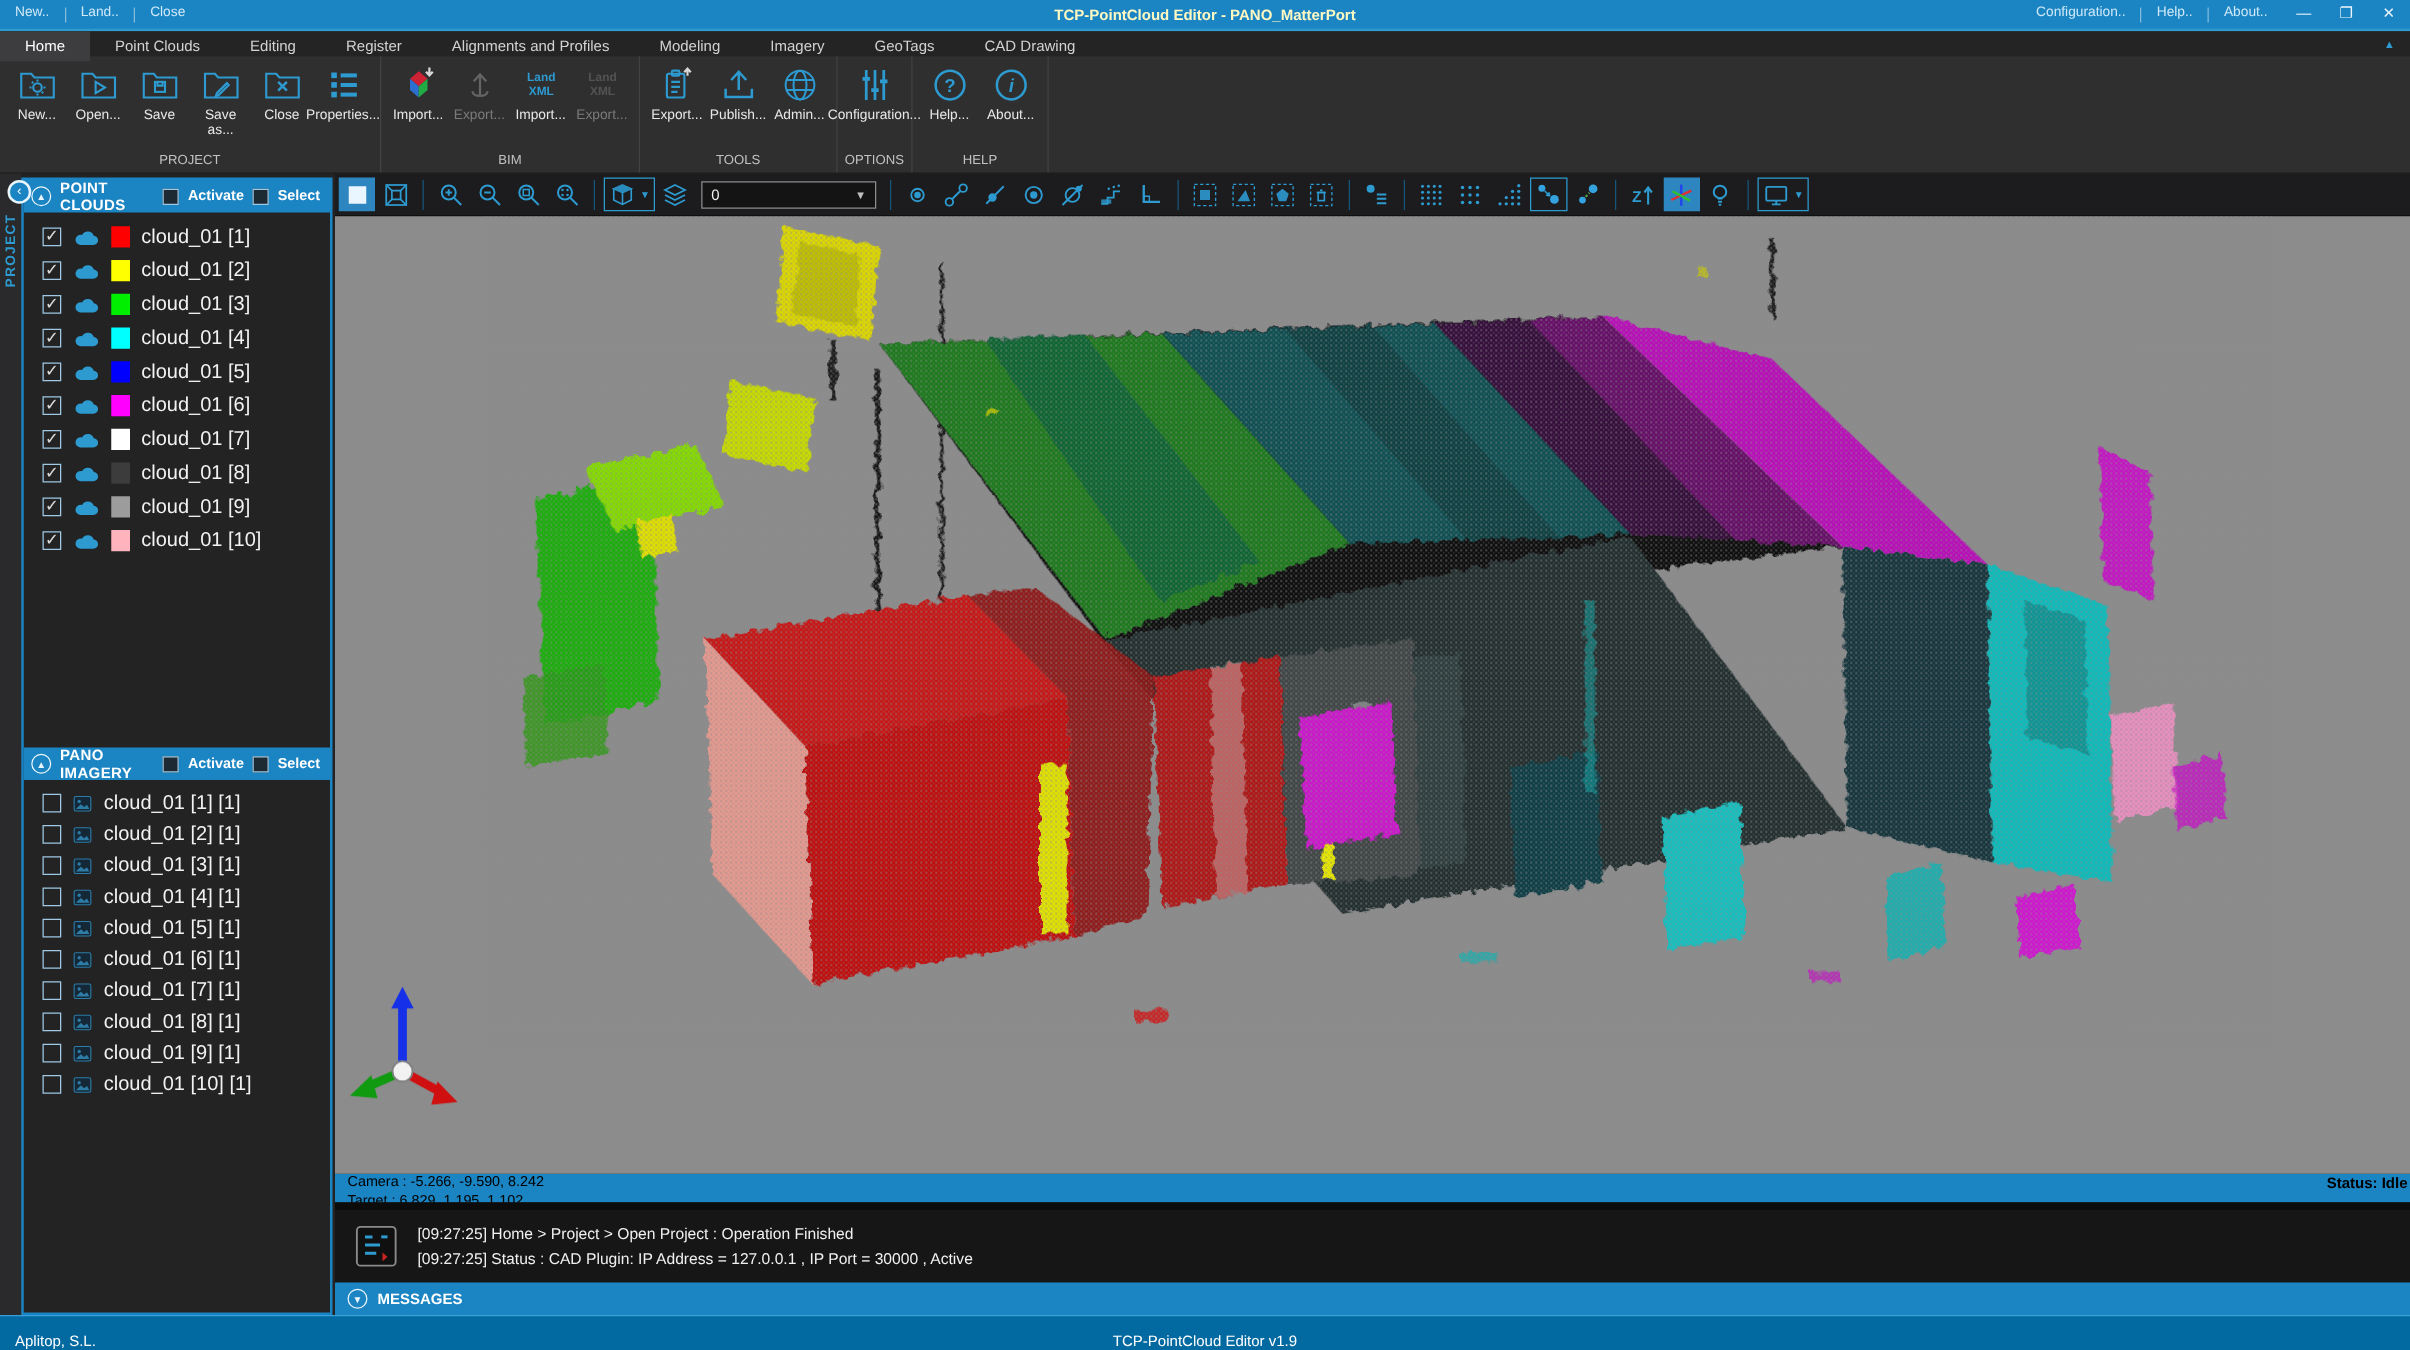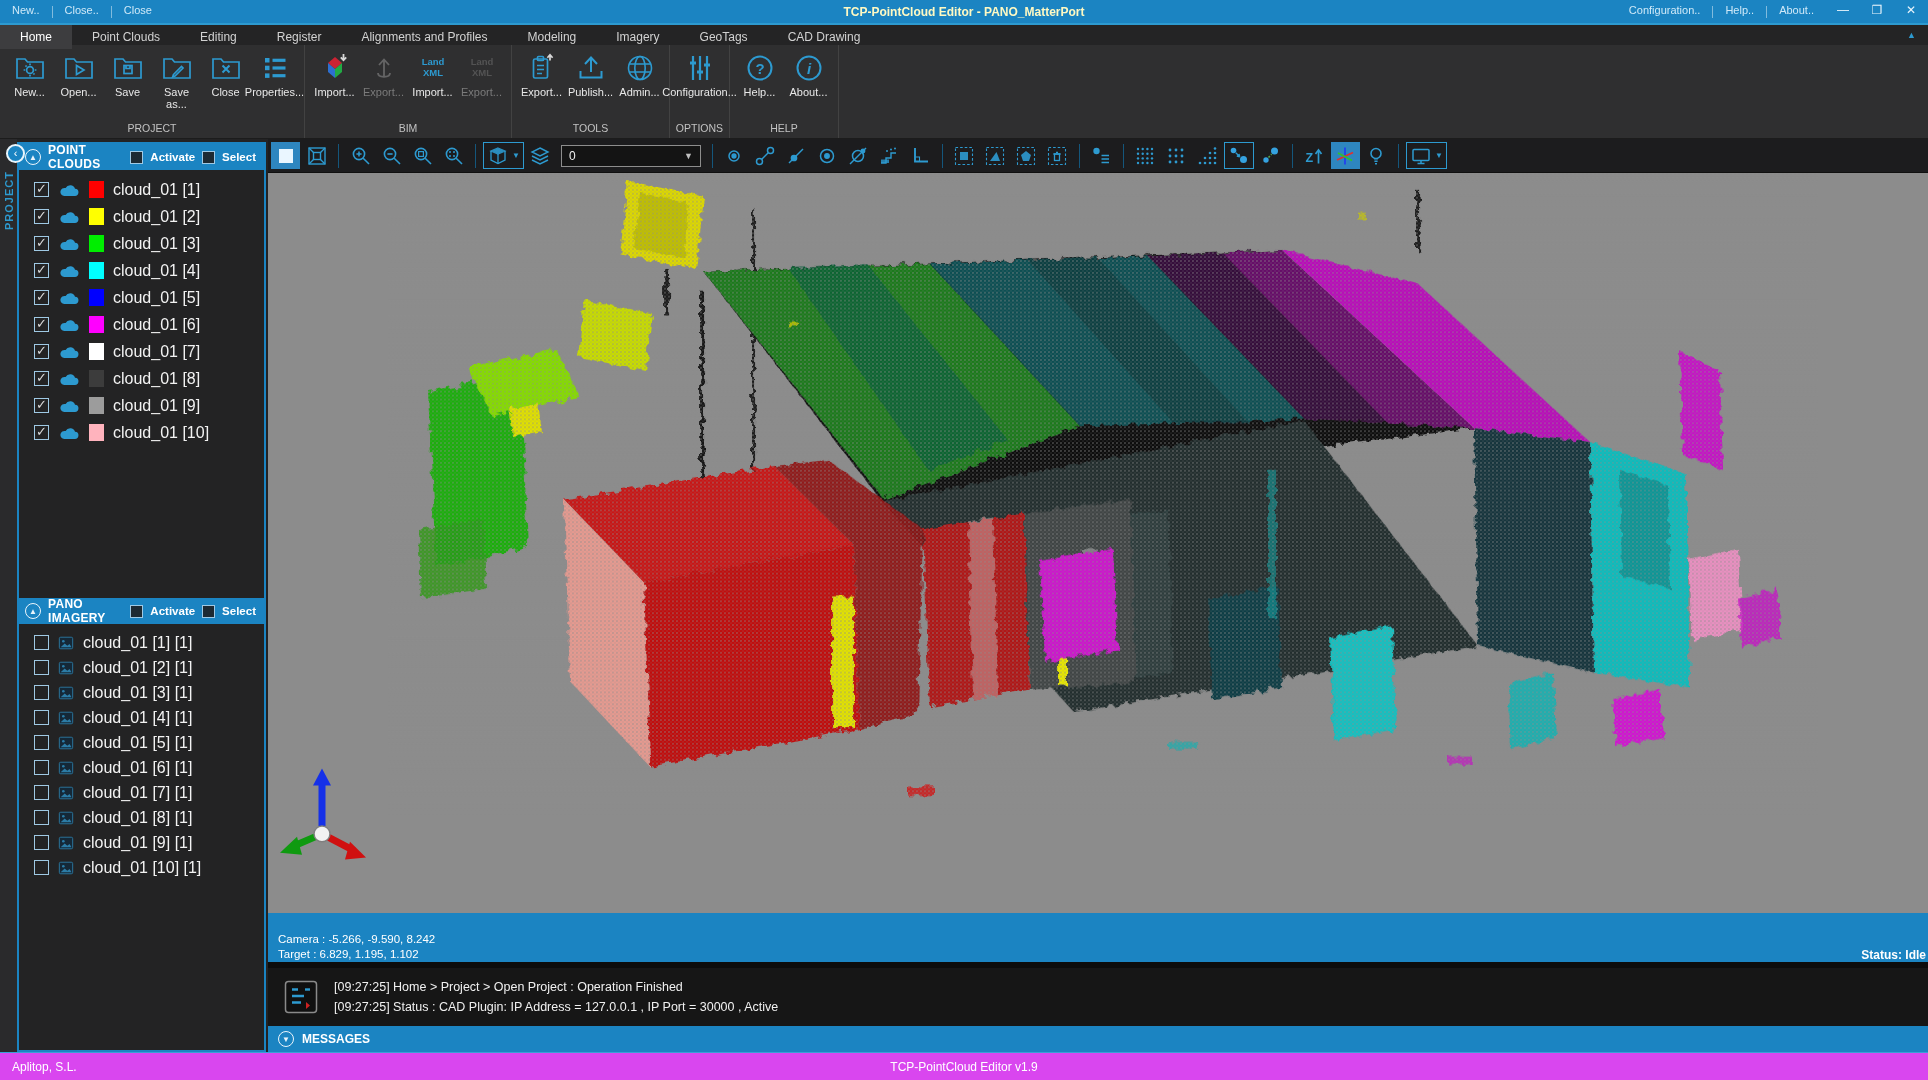--- a/index.html
+++ b/index.html
@@ -70,45 +70,45 @@
   .tbtn.active { background:#2e86c0; color:#eaf6ff; }
   .tbtn.boxed { border:1px solid #2d9ad0; padding:0 3px; }
   .tchev { font-size:8px; margin-left:3px; }
   .tdiv { width:1px; height:24px; background:#14567c; margin:0 5px; flex:none; }
   .tcombo { width:140px; height:22px; background:#141414; border:1px solid #8d8d8d; color:#f0f0f0; font-size:12px; display:flex; align-items:center; padding:0 7px; margin:0 4px; }
   .tcombo .arr { margin-left:auto; font-size:9px; color:#c0c0c0; }
 
   .viewport { flex:1; position:relative; background:#8c8c8c; min-height:0; border-top:1px solid #101010; }
   .viewport svg { position:absolute; inset:0; width:100%; height:100%; }
 
-  .camerabar { height:49px; flex:none; background:#1b84c2; color:#ffffff; display:flex; align-items:flex-end; }
+  .camerabar { height:23px; flex:none; background:#1b84c2; color:#000000; display:flex; align-items:flex-start; }
   .cam-lines { display:flex; flex-direction:column; justify-content:center; padding-left:10px; font-size:11.5px; line-height:15px; }
   .cam-status { margin-left:auto; margin-right:2px; font-size:12px; font-weight:bold; }
 
   .msgpanel { height:64px; flex:none; background:#161616; border-top:6px solid #0c0c0c; display:flex; align-items:center; gap:16px; padding-left:16px; }
   .msg-icon svg { width:34px; height:34px; display:block; }
   .msg-lines { color:#f0f0f0; font-size:12.5px; line-height:20px; }
 
   .msgheader { height:26px; flex:none; background:#1b84c2; display:flex; align-items:center; gap:8px; padding-left:10px; color:#fff; font-size:12px; font-weight:bold; }
 
   
-  .footer { height:28px; flex:none; background:#d946ef; color:#fff; display:flex; align-items:center; position:relative; font-size:12px; border-top:1px solid #3aa0d8; }
+  .footer { height:28px; flex:none; background:#0369a1; color:#fff; display:flex; align-items:flex-end; position:relative; font-size:12px; border-top:1px solid #3aa0d8; }
   .footer .company { padding-left:12px; z-index:2; }
   .footer .version { position:absolute; left:0; right:0; text-align:center; z-index:1; }
 </style>
 </head>
 <body>
 
 <div id="app">
 
   <div class="titlebar">
     <div class="tb-left" id="tb-left">
         <div class="tb-item">New..</div>
         <div class="tb-sep"></div>
-        <div class="tb-item">Close..</div>
+        <div class="tb-item">Land..</div>
         <div class="tb-sep"></div>
         <div class="tb-item">Close</div>
       </div>
     <div class="tb-title">TCP-PointCloud Editor - PANO_MatterPort</div>
     <div class="tb-right">
       <div id="tb-right-menu" style="display:flex;align-items:center;">
           <div class="tb-item">Configuration..</div>
           <div class="tb-sep"></div>
           <div class="tb-item">Help..</div>
           <div class="tb-sep"></div>

